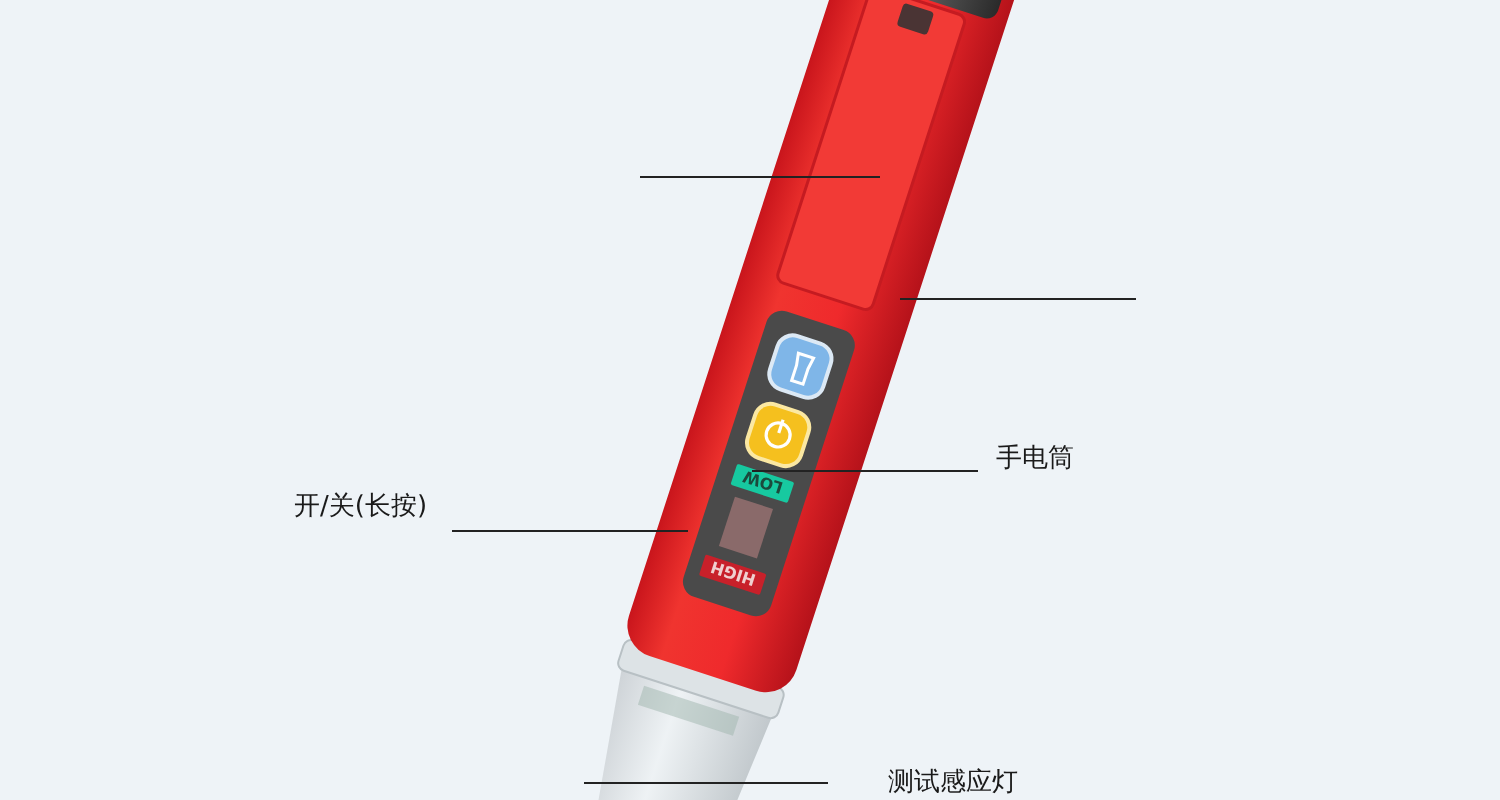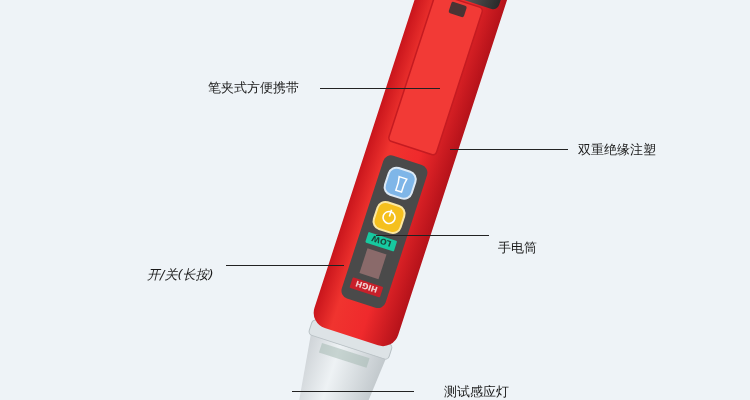--- a/index.html
+++ b/index.html
@@ -86,28 +86,26 @@
         <text x="-5" y="49" font-size="8" font-weight="bold" text-anchor="middle" fill="#1b4a3c" font-family="DejaVu Sans, sans-serif" transform="rotate(180,-5,45.5)">LOW</text>
 
         <rect x="-16" y="56" width="20" height="26" fill="#8a6a6a"></rect>
 
         <rect x="-21" y="88" width="32" height="11" rx="1" fill="#c8202a"></rect>
         <text x="-5" y="97" font-size="8" font-weight="bold" text-anchor="middle" fill="#f0d0d0" font-family="DejaVu Sans, sans-serif" transform="rotate(180,-5,93.5)">HIGH</text>
       </g>
     </g>
   </svg>
 
-  <div class="label" style="left:208px; top:80px;">笔夹式方便携带</div>
   <div class="leader" style="left:320px; top:88px; width:120px;"></div>
 
-  <div class="label" style="left:578px; top:142px;">双重绝缘注塑</div>
   <div class="leader" style="left:450px; top:149px; width:118px;"></div>
 
-  <div class="label" style="left:498px; top:240px;">手电筒</div>
+  <div class="label" style="left:498px; top:222px;">手电筒</div>
   <div class="leader" style="left:376px; top:235px; width:113px;"></div>
 
-  <div class="label" style="left:147px; top:267px;font-style:italic;">开/关(长按)</div>
+  <div class="label" style="left:147px; top:246px;">开/关(长按)</div>
   <div class="leader" style="left:226px; top:265px; width:118px;"></div>
 
   <div class="label" style="left:444px; top:384px;">测试感应灯</div>
   <div class="leader" style="left:292px; top:391px; width:122px;"></div>
 
 </div>
 
 </body></html>

